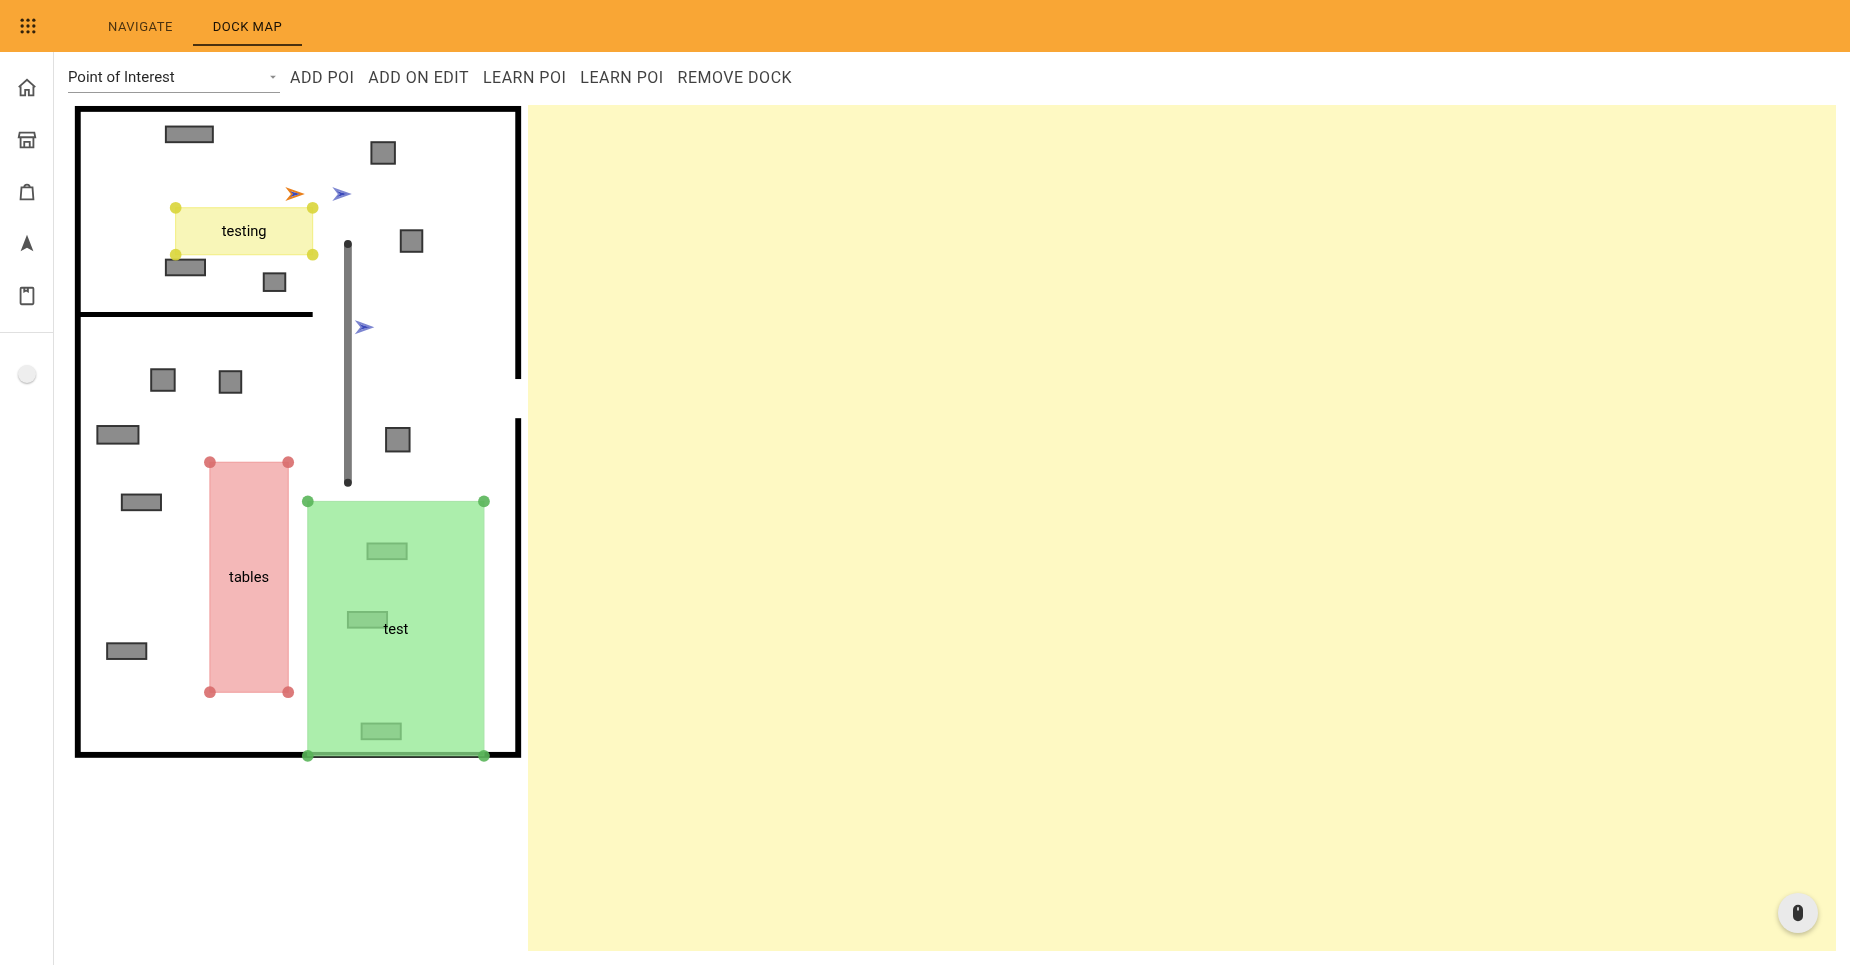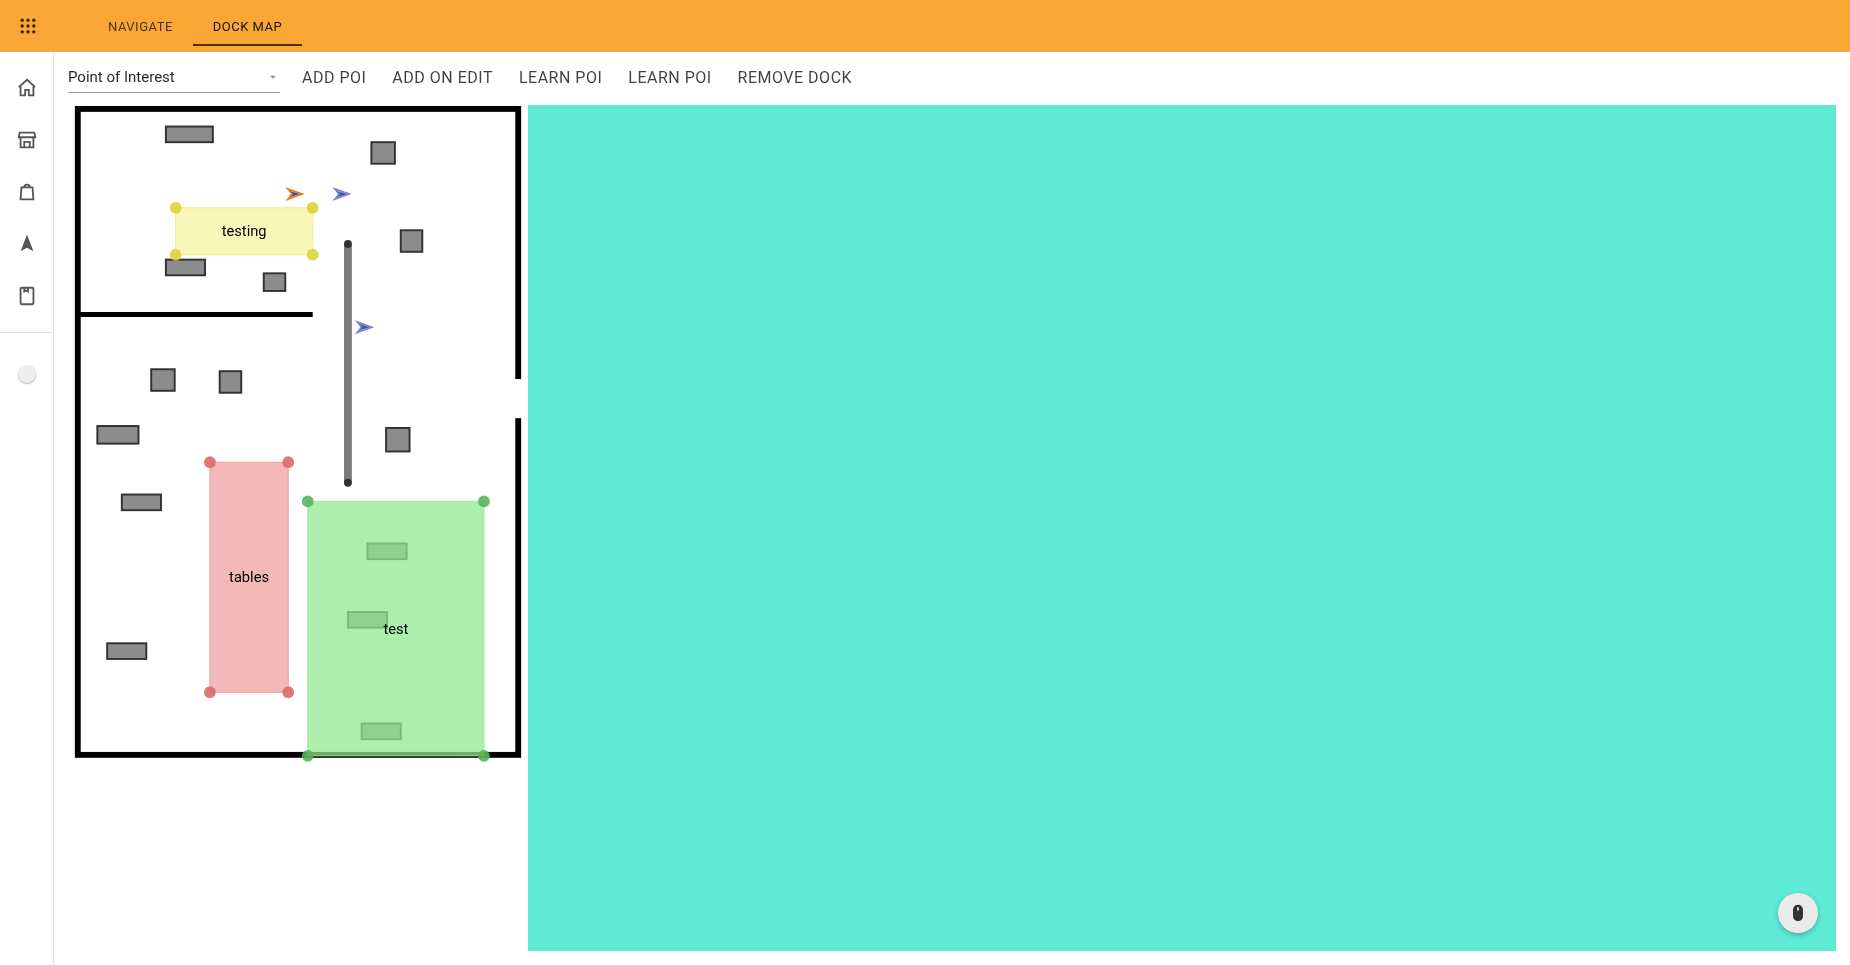--- a/index.html
+++ b/index.html
@@ -61,21 +61,21 @@
     width: 18px; height: 18px; border-radius: 50%;
     background: #eee;
     box-shadow: 0 1px 2px rgba(0,0,0,0.3);
     margin-top: 20px;
   }
 
   .content { flex: 1; display: flex; flex-direction: column; position: relative; }
   .toolbar {
     display: flex; align-items: center;
     padding: 10px 14px 4px 14px;
-    gap: 18px;
+    gap: 6px;
   }
   .select-wrap {
     position: relative;
     width: 212px;
     border-bottom: 1px solid rgba(0,0,0,0.4);
     padding: 4px 0 6px 0;
     cursor: pointer;
   }
   .select-wrap .label {
     font-size: 15px;
@@ -89,21 +89,21 @@
     font-size: 16px;
     letter-spacing: 0.5px;
     color: rgba(0,0,0,0.75);
     padding: 6px 4px;
     cursor: pointer;
   }
 
   .canvas-wrap {
     flex: 1;
     margin: 8px 14px 14px 14px;
-    background: #5eead4;
+    background: #fef9c3;
     position: relative;
     overflow: hidden;
   }
   
   .floorplan {
     position: absolute;
     left: 0; top: 0;
     width: 460px;
     height: 100%;
     background: #fff;

